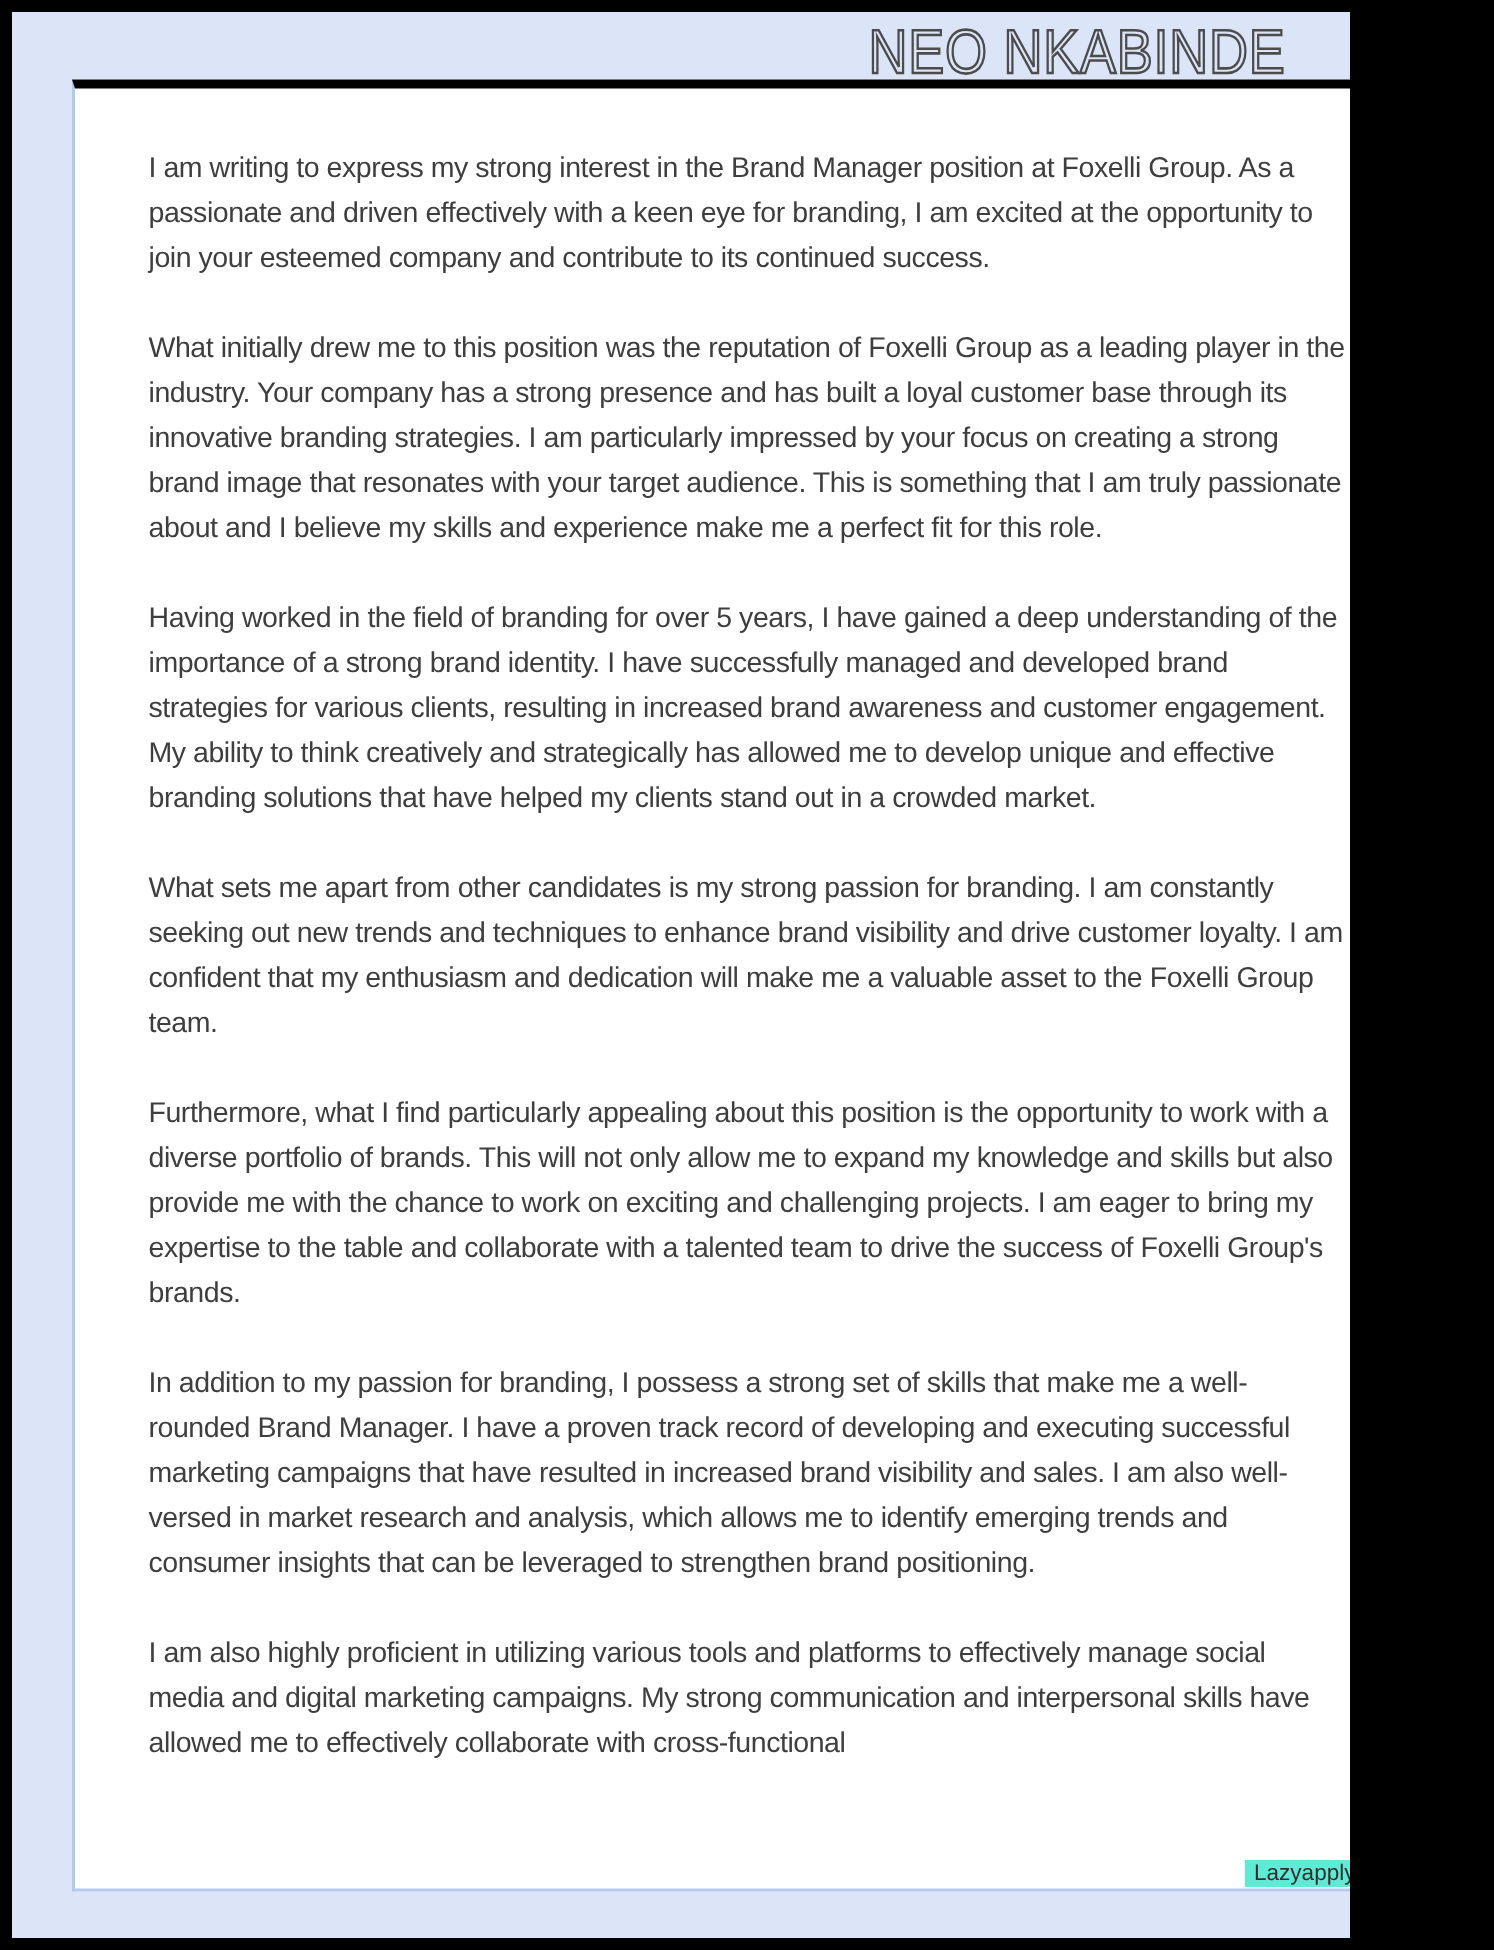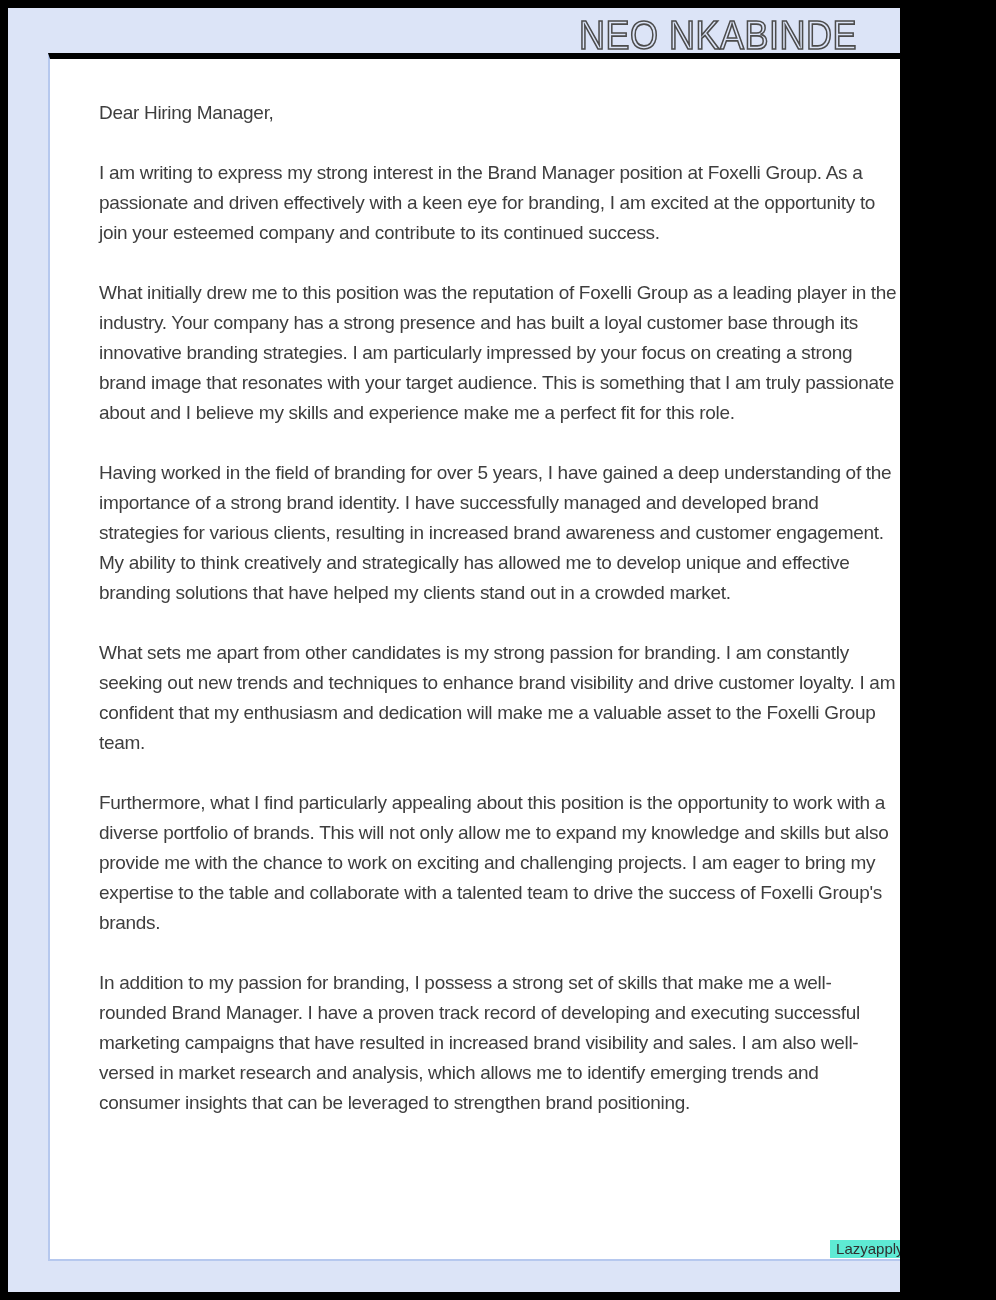--- a/index.html
+++ b/index.html
@@ -67,25 +67,25 @@
 </style>
 </head>
 <body>
 
 <div class="page">
 
   <div class="header-name">NEO NKABINDE</div>
 
   <div class="document">
     <div class="letter-body">
-      <p>Dear Hiring Manager,</p>
       <p>I am writing to express my strong interest in the Brand Manager position at Foxelli Group. As a passionate and driven effectively with a keen eye for branding, I am excited at the opportunity to join your esteemed company and contribute to its continued success.</p>
       <p>What initially drew me to this position was the reputation of Foxelli Group as a leading player in the industry. Your company has a strong presence and has built a loyal customer base through its innovative branding strategies. I am particularly impressed by your focus on creating a strong brand image that resonates with your target audience. This is something that I am truly passionate about and I believe my skills and experience make me a perfect fit for this role.</p>
       <p>Having worked in the field of branding for over 5 years, I have gained a deep understanding of the importance of a strong brand identity. I have successfully managed and developed brand strategies for various clients, resulting in increased brand awareness and customer engagement. My ability to think creatively and strategically has allowed me to develop unique and effective branding solutions that have helped my clients stand out in a crowded market.</p>
       <p>What sets me apart from other candidates is my strong passion for branding. I am constantly seeking out new trends and techniques to enhance brand visibility and drive customer loyalty. I am confident that my enthusiasm and dedication will make me a valuable asset to the Foxelli Group team.</p>
       <p>Furthermore, what I find particularly appealing about this position is the opportunity to work with a diverse portfolio of brands. This will not only allow me to expand my knowledge and skills but also provide me with the chance to work on exciting and challenging projects. I am eager to bring my expertise to the table and collaborate with a talented team to drive the success of Foxelli Group's brands.</p>
       <p>In addition to my passion for branding, I possess a strong set of skills that make me a well-rounded Brand Manager. I have a proven track record of developing and executing successful marketing campaigns that have resulted in increased brand visibility and sales. I am also well-versed in market research and analysis, which allows me to identify emerging trends and consumer insights that can be leveraged to strengthen brand positioning.</p>
+      <p>I am also highly proficient in utilizing various tools and platforms to effectively manage social media and digital marketing campaigns. My strong communication and interpersonal skills have allowed me to effectively collaborate with cross-functional</p>
     </div>
 
     <div class="watermark">Lazyapply.com</div>
   </div>
 
 </div>
 
 </body></html>

